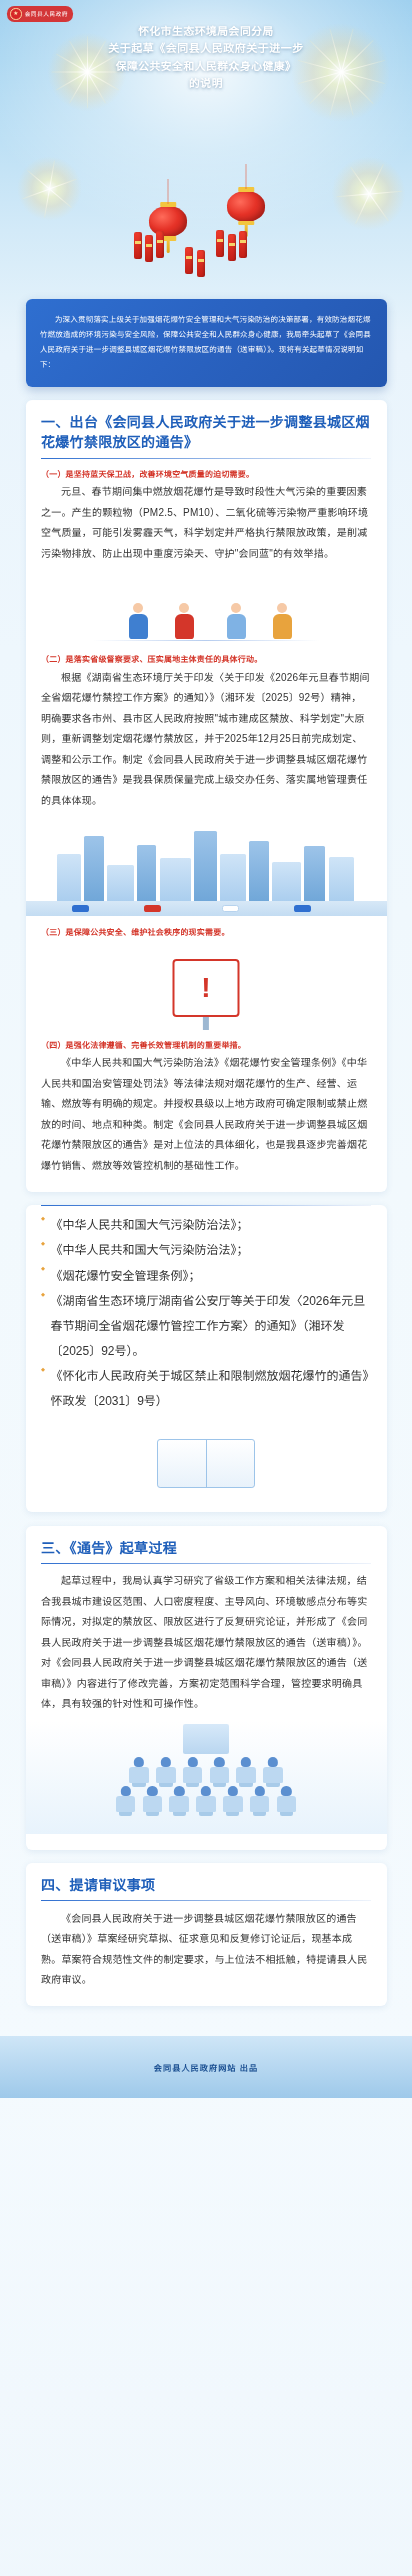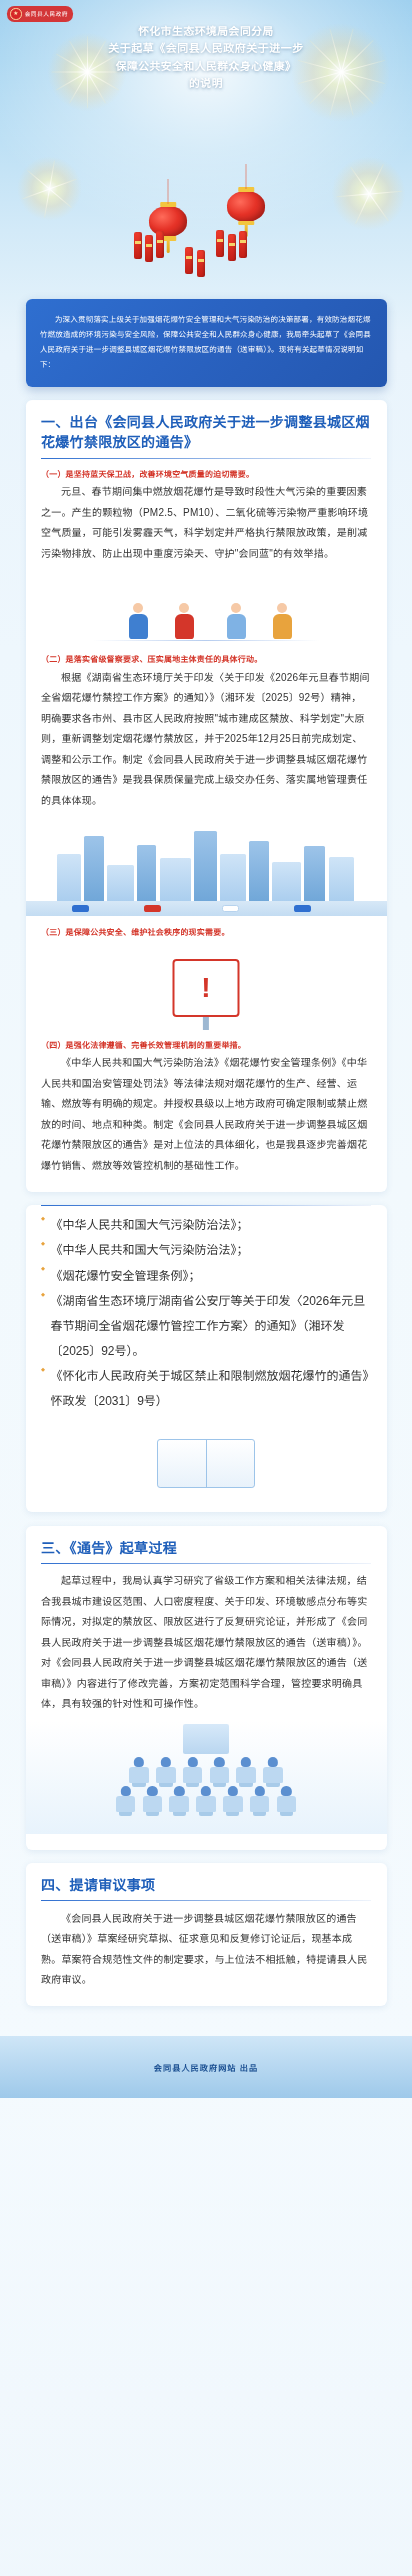--- a/index.html
+++ b/index.html
@@ -475,21 +475,21 @@
 
     <div class="book-illus">
       <div class="book"></div>
     </div>
   </div>
 
   <div class="card">
     <h2 class="section-head">三、《通告》起草过程</h2>
     <div class="section-rule"></div>
 
-    <p class="body-p">起草过程中，我局认真学习研究了省级工作方案和相关法律法规，结合我县城市建设区范围、人口密度程度、关于印发、环境敏感点分布等实际情况，对拟定的禁放区、限放区进行了反复研究论证，并形成了《会同县人民政府关于进一步调整县城区烟花爆竹禁限放区的通告（送审稿）》。对《会同县人民政府关于进一步调整县城区烟花爆竹禁限放区的通告（送审稿）》内容进行了修改完善，方案初定范围科学合理，管控要求明确具体，具有较强的针对性和可操作性。</p>
+    <p class="body-p">起草过程中，我局认真学习研究了省级工作方案和相关法律法规，结合我县城市建设区范围、人口密度程度、主导风向、环境敏感点分布等实际情况，对拟定的禁放区、限放区进行了反复研究论证，并形成了《会同县人民政府关于进一步调整县城区烟花爆竹禁限放区的通告（送审稿）》。对《会同县人民政府关于进一步调整县城区烟花爆竹禁限放区的通告（送审稿）》内容进行了修改完善，方案初定范围科学合理，管控要求明确具体，具有较强的针对性和可操作性。</p>
 
     <div class="seats-illus">
       <div class="podium"></div>
       <div class="seat-row" style="top:46px;">
         <div class="seat">
             <div class="occupant"></div>
           </div>
         <div class="seat">
             <div class="occupant"></div>
           </div>

